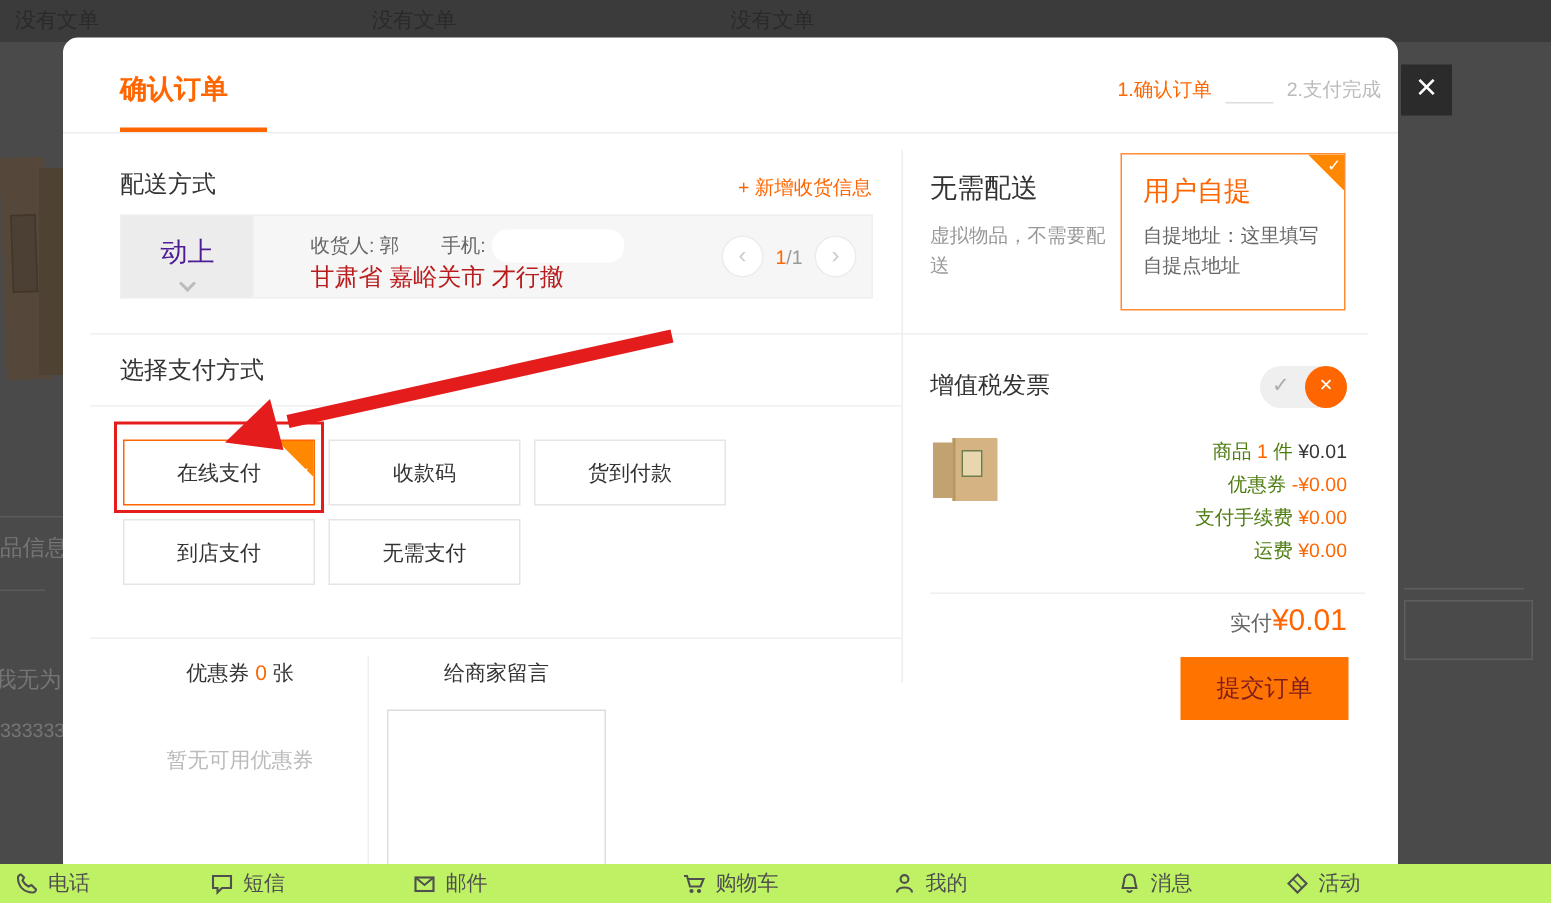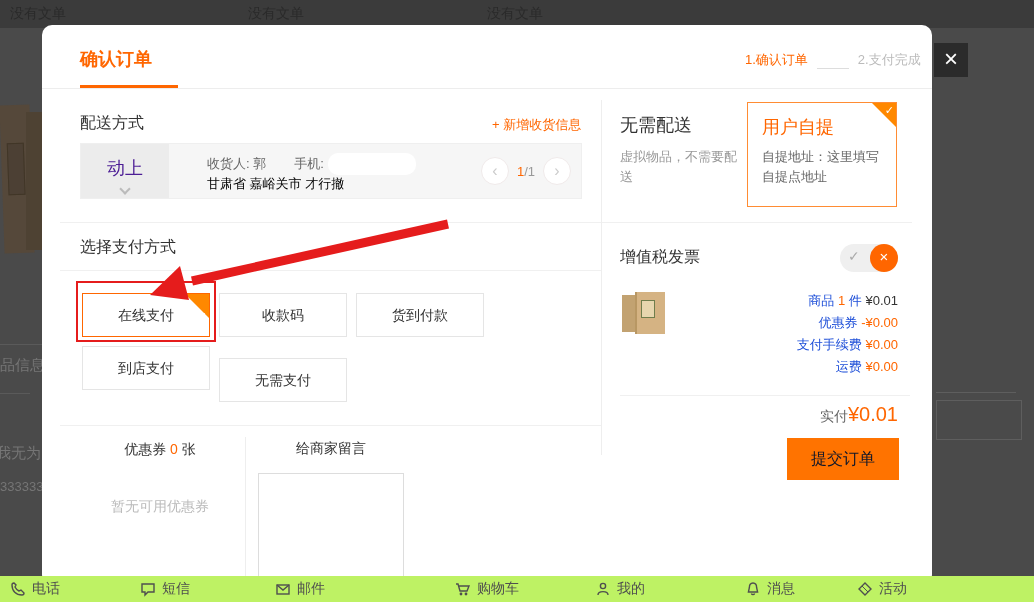--- a/index.html
+++ b/index.html
@@ -34,21 +34,21 @@
 
   
   .sec-heading { position:absolute; font-size:16px; color:#333; }
   .add-link { position:absolute; left:450px; top:91px; font-size:13px; color:#ff6600; cursor:pointer; }
   .addr-card { position:absolute; left:38px; top:118px; width:502px; height:56px; background:#f6f6f6; border:1px solid #efefef; }
   .addr-tag { position:absolute; left:0; top:0; width:88px; height:54px; background:#ececec; text-align:center; }
   .addr-tag-label { font-size:18px; color:#4c1d95; line-height:48px; }
   .addr-tag .chev-down { position:absolute; left:40px; bottom:5px; width:8px; height:8px; border-right:2px solid #bbb; border-bottom:2px solid #bbb; transform:rotate(45deg); }
   .addr-line1 { position:absolute; left:126px; top:9px; font-size:13px; color:#666; display:flex; align-items:center; }
   .addr-phone-redact { display:inline-block; width:88px; height:22px; background:#fff; border-radius:10px; margin-left:4px; }
-  .addr-line2 { position:absolute; left:126px; top:31px; font-size:13px; color:#000000; }
+  .addr-line2 { position:absolute; left:126px; top:31px; font-size:16px; color:#b91c1c; }
   .pager { position:absolute; right:10px; top:13px; display:flex; align-items:center; gap:8px; }
   .pager-btn { width:28px; height:28px; border:1px solid #f0eaea; border-radius:50%; background:#fff; color:#ccc; font-size:16px; text-align:center; line-height:25px; cursor:pointer; }
   .pager-text { font-size:13px; }
   .pager-cur { color:#ff6600; }
   .pager-total { color:#999; }
 
   .divider-h { position:absolute; height:1px; background:#f0f0f0; }
   .divider-v { position:absolute; width:1px; background:#eee; }
 
   
@@ -79,28 +79,28 @@
   
   .invoice-toggle { position:absolute; left:798px; top:219px; width:58px; height:28px; background:#efefef; border-radius:14px; }
   .toggle-check { position:absolute; left:8px; top:4px; font-size:14px; color:#aaa; cursor:pointer; }
   .toggle-x { position:absolute; right:0; top:0; width:28px; height:28px; background:#ff6600; border-radius:50%; color:#fff; text-align:center; line-height:26px; font-size:15px; cursor:pointer; }
   .thumb { position:absolute; left:580px; top:267px; width:46px; height:42px; }
   .thumb .bag-back { position:absolute; left:0; top:3px; width:20px; height:37px; background:#c2a271; }
   .thumb .bag-front { position:absolute; left:13px; top:0; width:30px; height:42px; background:#d5b383; border-left:2px solid #b89763; }
   .thumb .bag-sticker { position:absolute; left:19px; top:8px; width:14px; height:18px; background:#e7d6ae; border:1px solid #6f7d4c; }
   .sum-rows { position:absolute; left:640px; top:265px; width:216px; font-size:13px; text-align:right; }
   .sum-row { height:22px; line-height:22px; }
-  .sum-label { color:#1d4ed8; }
+  .sum-label { color:#4d7c0f; }
   .sum-count { color:#ff6600; }
   .sum-val-dark { color:#333; }
   .sum-val-orange { color:#ff6600; }
   .total-line { position:absolute; left:578px; top:378px; width:278px; text-align:right; }
   .total-label { font-size:14px; color:#666; }
   .total-value { font-size:20px; color:#ff6600; }
-  .submit-btn { position:absolute; left:745px; top:413px; width:112px; height:42px; background:#ff7300; border:none; color:#0f172a; font-size:16px; cursor:pointer; font-family:"Liberation Sans", sans-serif; }
+  .submit-btn { position:absolute; left:745px; top:413px; width:112px; height:42px; background:#ff7300; border:none; color:#7f1d1d; font-size:16px; cursor:pointer; font-family:"Liberation Sans", sans-serif; }
 </style>
 </head>
 <body>
 
 <div class="top-strip">
   <span class="top-tab" style="left:10px">没有文单</span>
   <span class="top-tab" style="left:248px">没有文单</span>
   <span class="top-tab" style="left:487px">没有文单</span>
 </div>
 
@@ -157,21 +157,21 @@
 
   <div class="pay-btn selected" style="left:40px;top:268px;">
     <span>在线支付</span>
     <div class="corner-check">
         <span>✓</span>
       </div>
   </div>
   <div class="pay-btn" style="left:177px;top:268px;">收款码</div>
   <div class="pay-btn" style="left:314px;top:268px;">货到付款</div>
   <div class="pay-btn" style="left:40px;top:321px;">到店支付</div>
-  <div class="pay-btn" style="left:177px;top:333px;">无需支付</div>
+  <div class="pay-btn" style="left:177px;top:321px;">无需支付</div>
 
   <div class="divider-h" style="left:18px;top:400px;width:541px;"></div>
   <div class="coupon-block">
     <span class="coupon-title">优惠券 </span><span class="coupon-title coupon-count">0</span><span class="coupon-title"> 张</span>
   </div>
   <div class="coupon-empty">暂无可用优惠券</div>
   <div class="divider-v" style="left:203px;top:412px;height:148px;"></div>
   <div class="msg-heading">给商家留言</div>
   <textarea class="msg-textarea" style=""></textarea>
 

